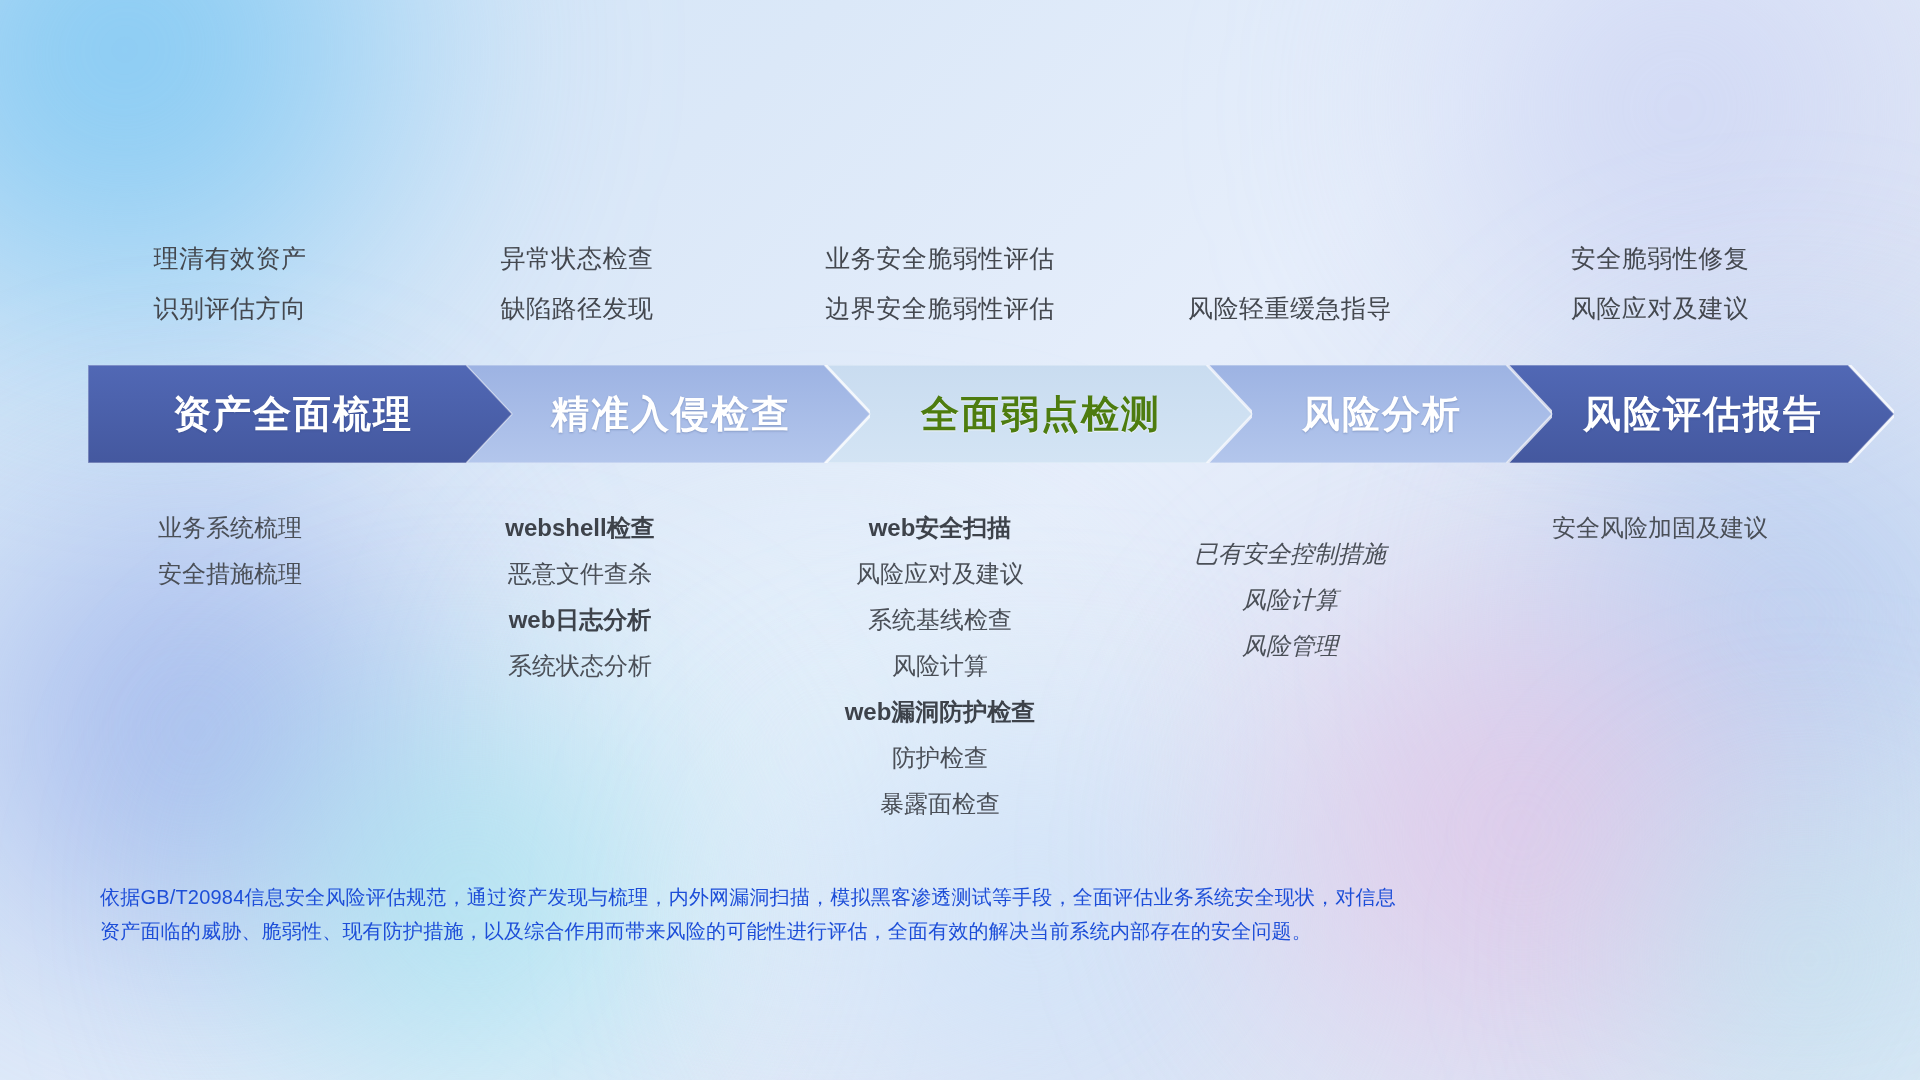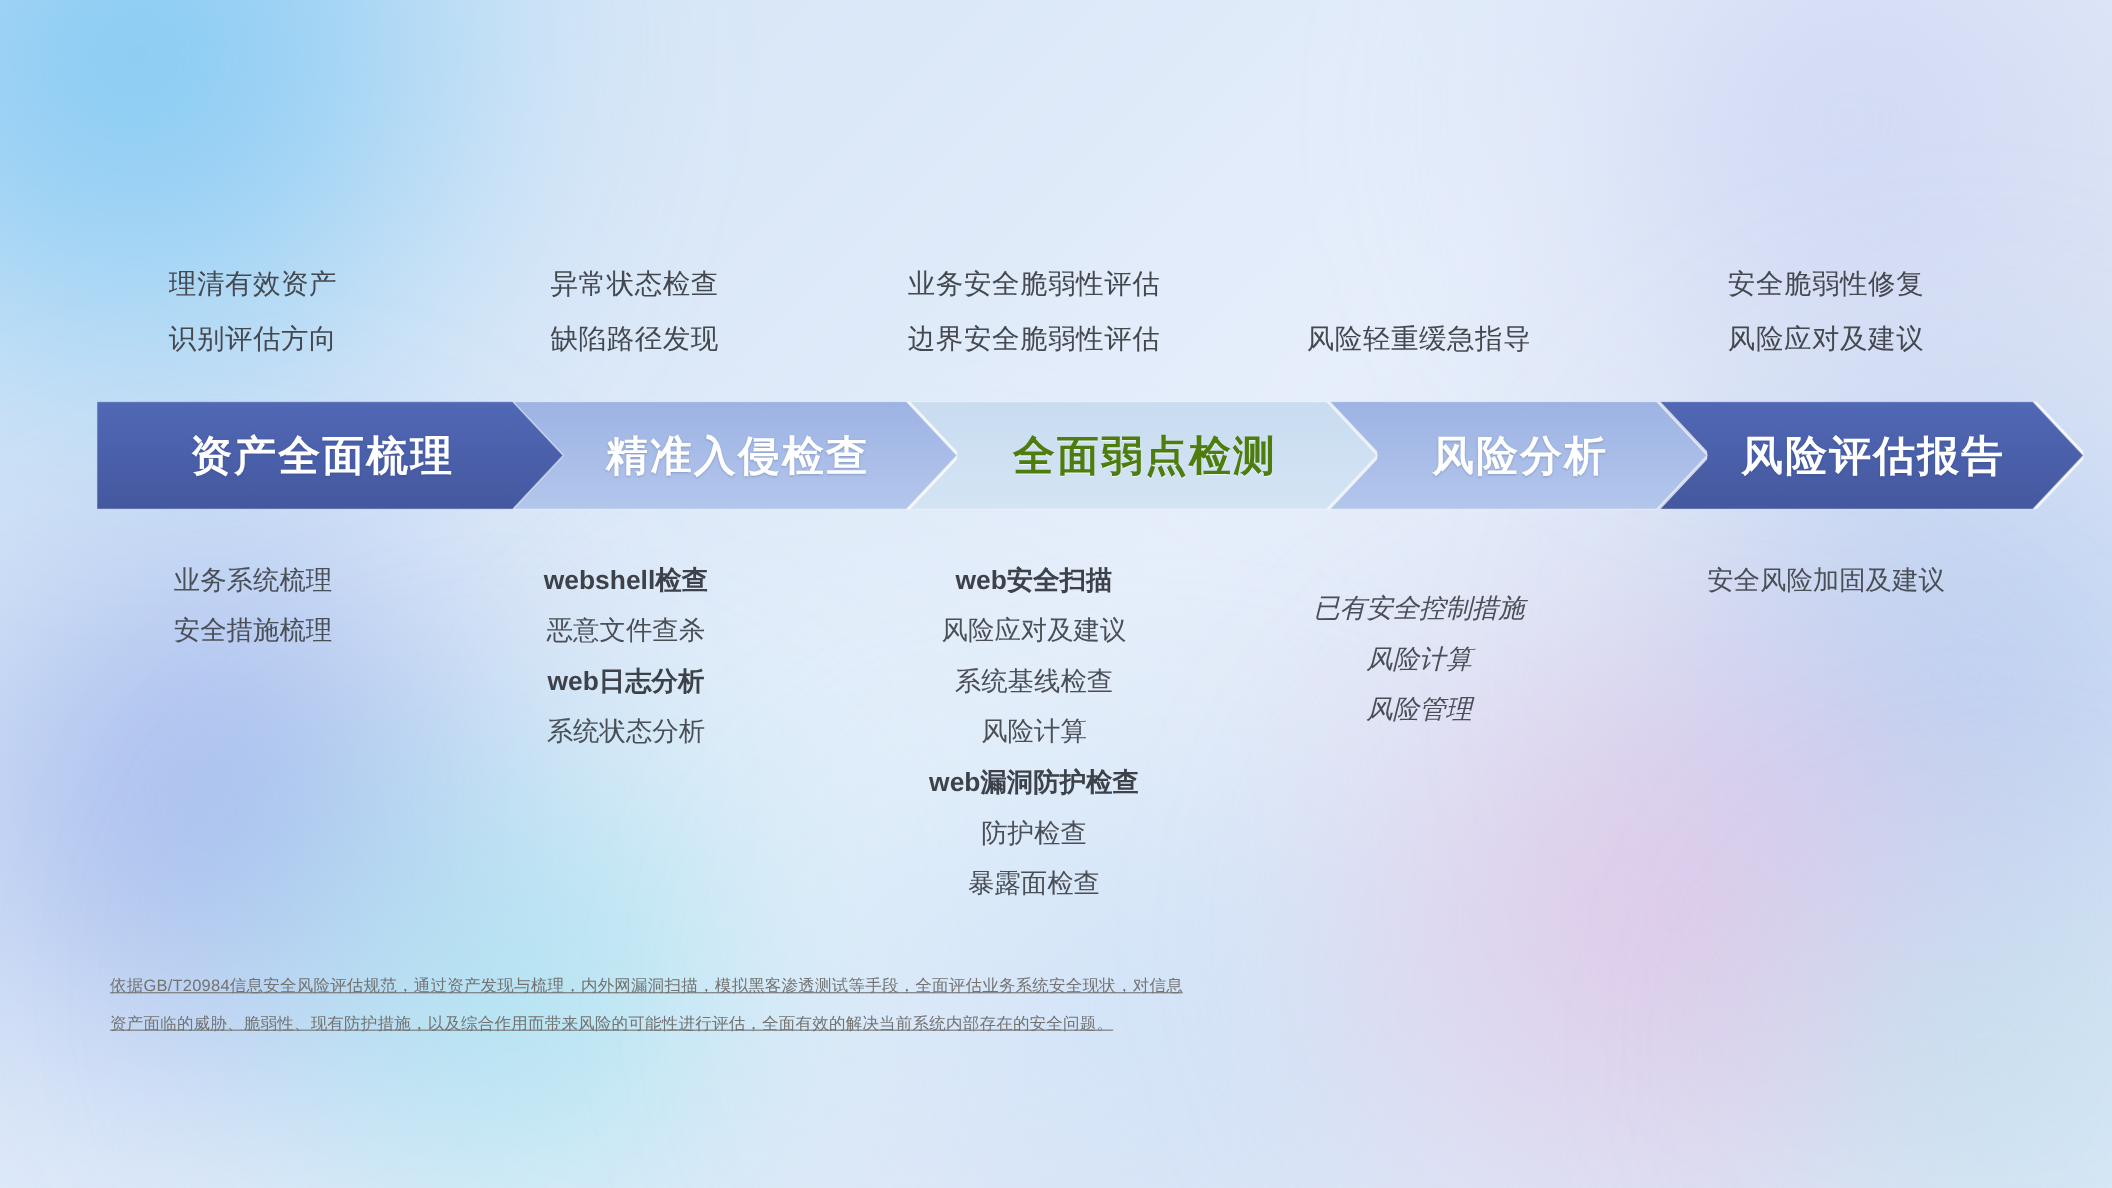--- a/index.html
+++ b/index.html
@@ -123,25 +123,24 @@
     white-space: nowrap;
   }
   .col-bottom .item { display: block; }
   .col-bottom .item.em { font-weight: bold; color: #3d424a; }
 
   #footer {
     position: absolute;
     left: 100px;
     top: 880px;
     width: 1580px;
-    color: #737373;
-    font-size: 15px;
+    color: #1d4ed8;
+    font-size: 20px;
     line-height: 34px;
     letter-spacing: .2px;
-    text-decoration: underline;
   }
   #footer p { margin: 0; }
 </style>
 </head>
 <body>
 
 <div id="stage">
 
   <div class="bg-layer bg-base"></div>
   <div class="bg-blob blob-a"></div>
@@ -245,21 +244,21 @@
             <path d="M0,0 L342,0 L388,49 L342,98 L0,98 L46,49 Z" fill="none" stroke="rgba(255,255,255,.35)" stroke-width="1.5"></path>
           </svg>
           <span class="label" style="margin-left: 6px;">风险评估报告</span>
         </div>
       </div>
 
     <div class="col-bottom" id="bot-0" style="left: -70px; width: 600px; top: 505px;">
         <div class="item">业务系统梳理</div>
         <div class="item">安全措施梳理</div>
       </div>
-    <div class="col-bottom" id="bot-1" style="left: 269px; width: 600px; top: 505px;">
+    <div class="col-bottom" id="bot-1" style="left: 280px; width: 600px; top: 505px;">
         <div class="item em">webshell检查</div>
         <div class="item">恶意文件查杀</div>
         <div class="item em">web日志分析</div>
         <div class="item">系统状态分析</div>
       </div>
     <div class="col-bottom" id="bot-2" style="left: 640px; width: 600px; top: 505px;">
         <div class="item em">web安全扫描</div>
         <div class="item">风险应对及建议</div>
         <div class="item">系统基线检查</div>
         <div class="item">风险计算</div>

